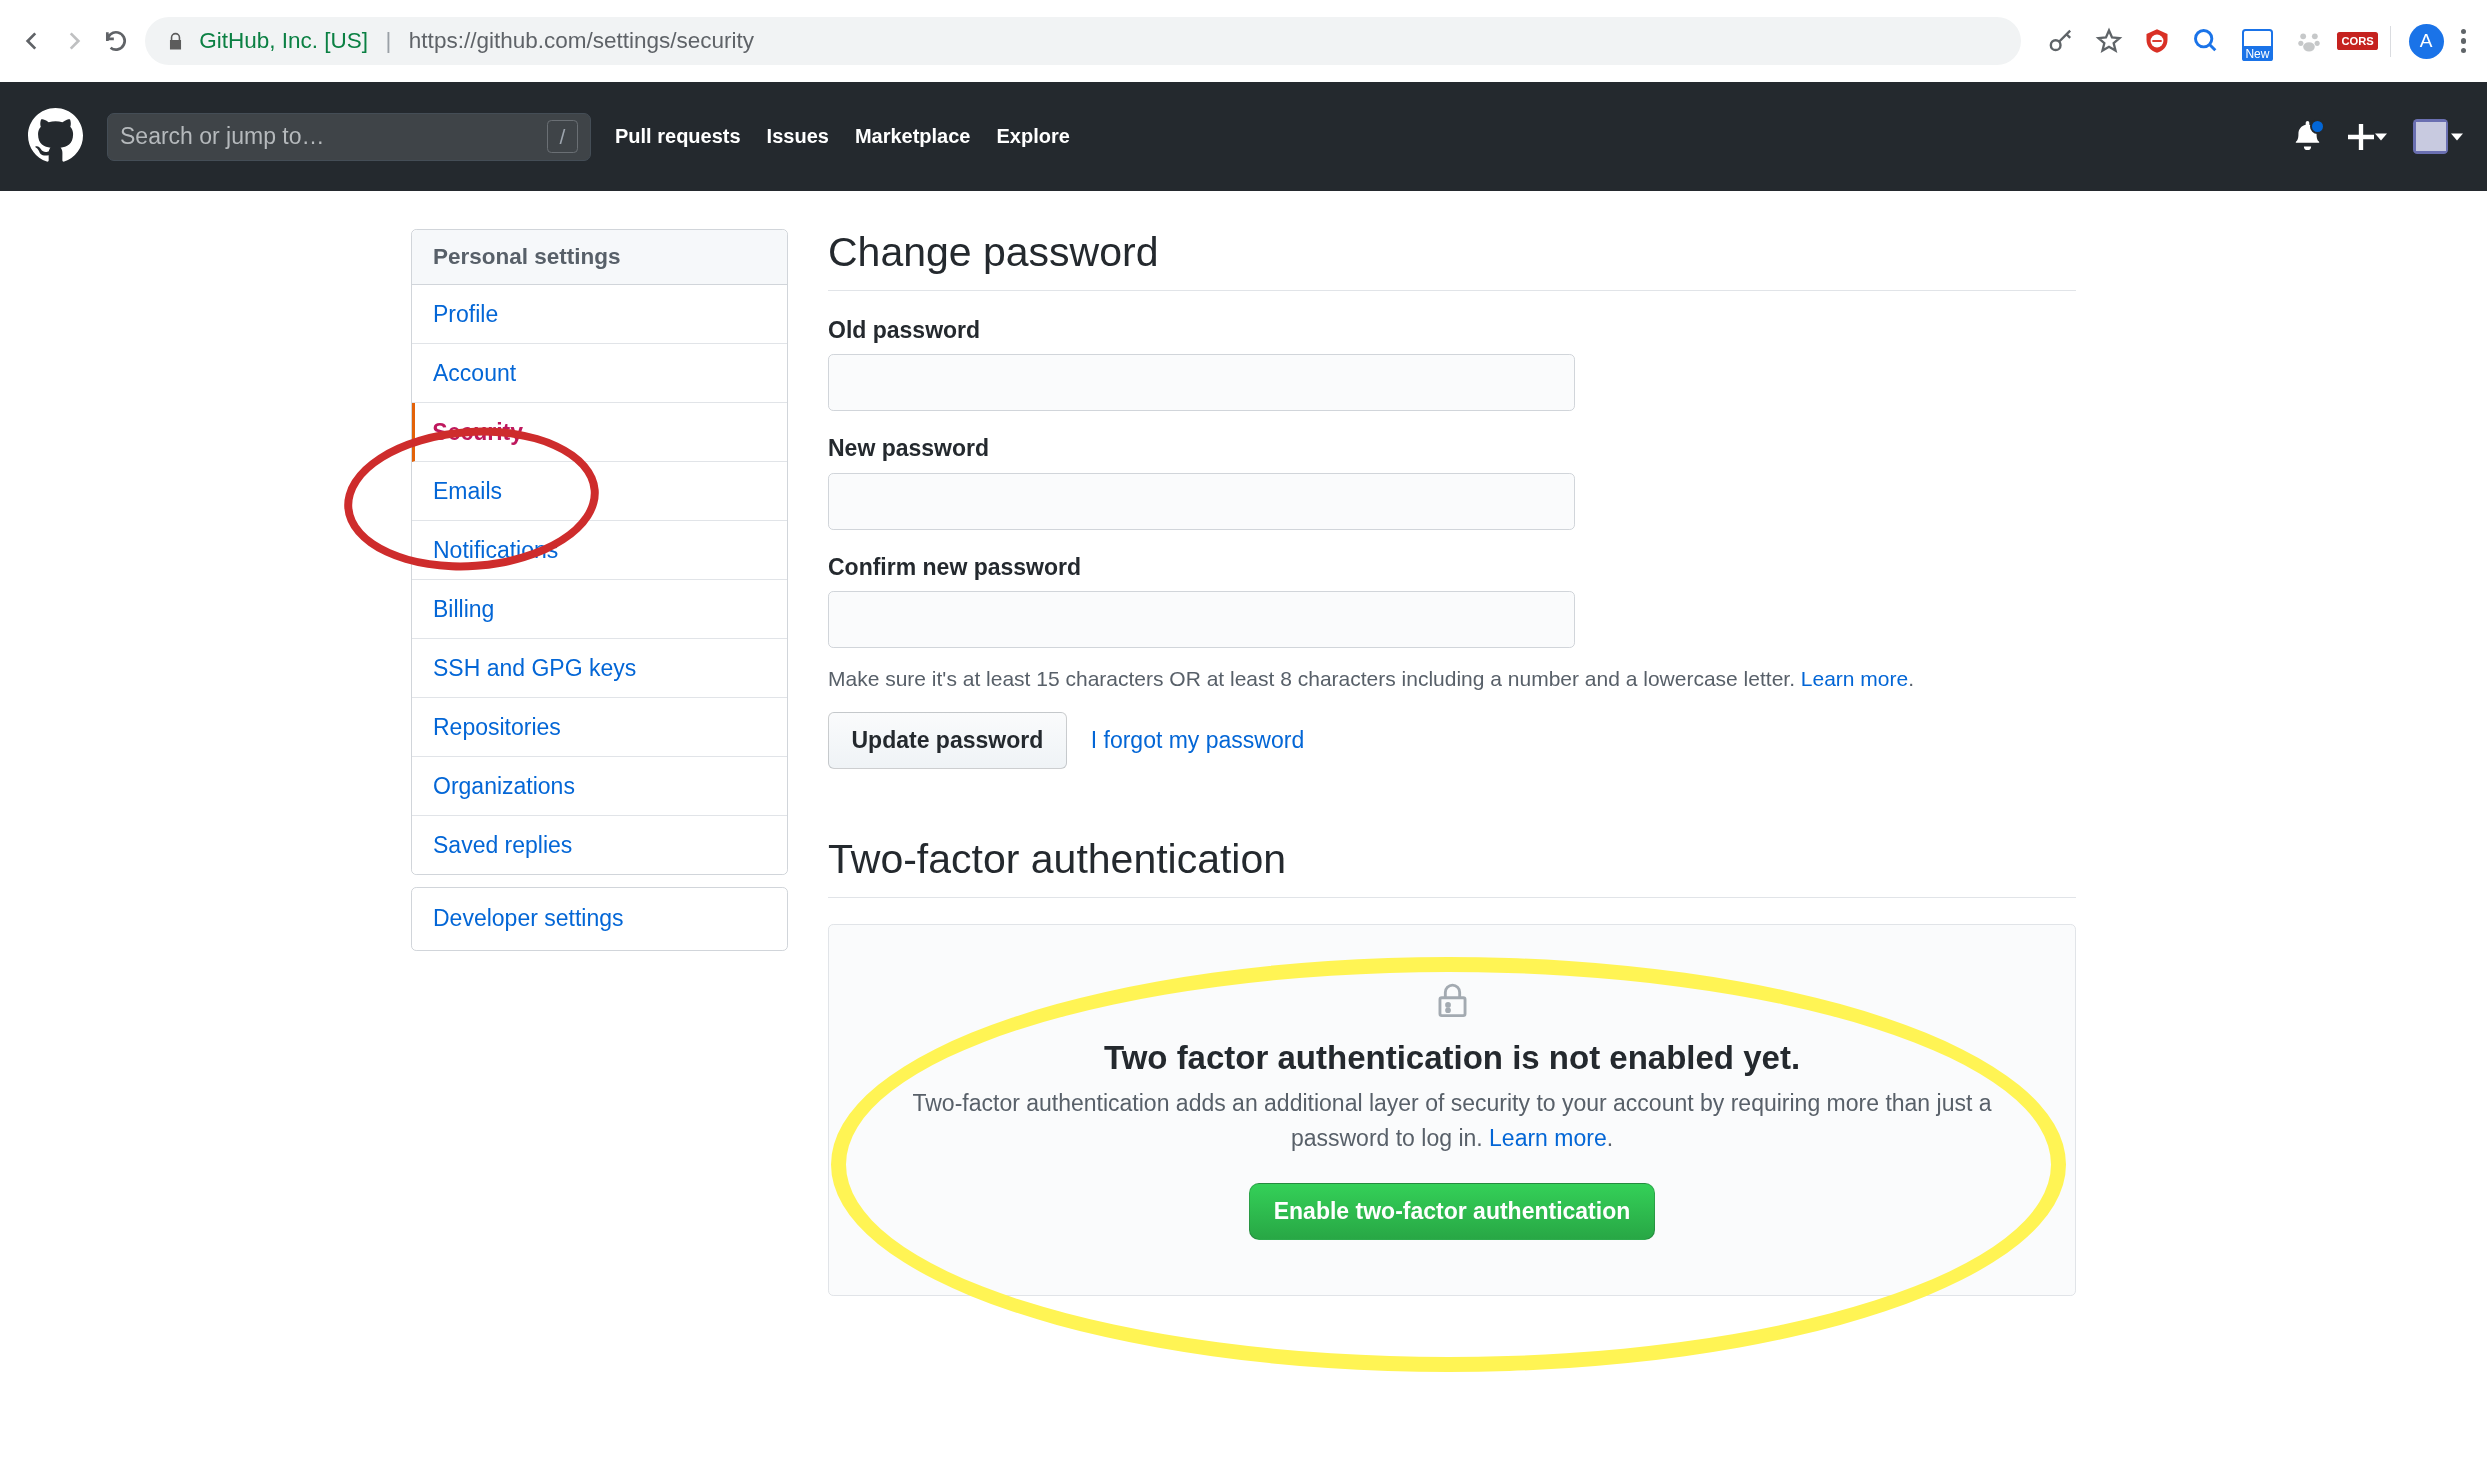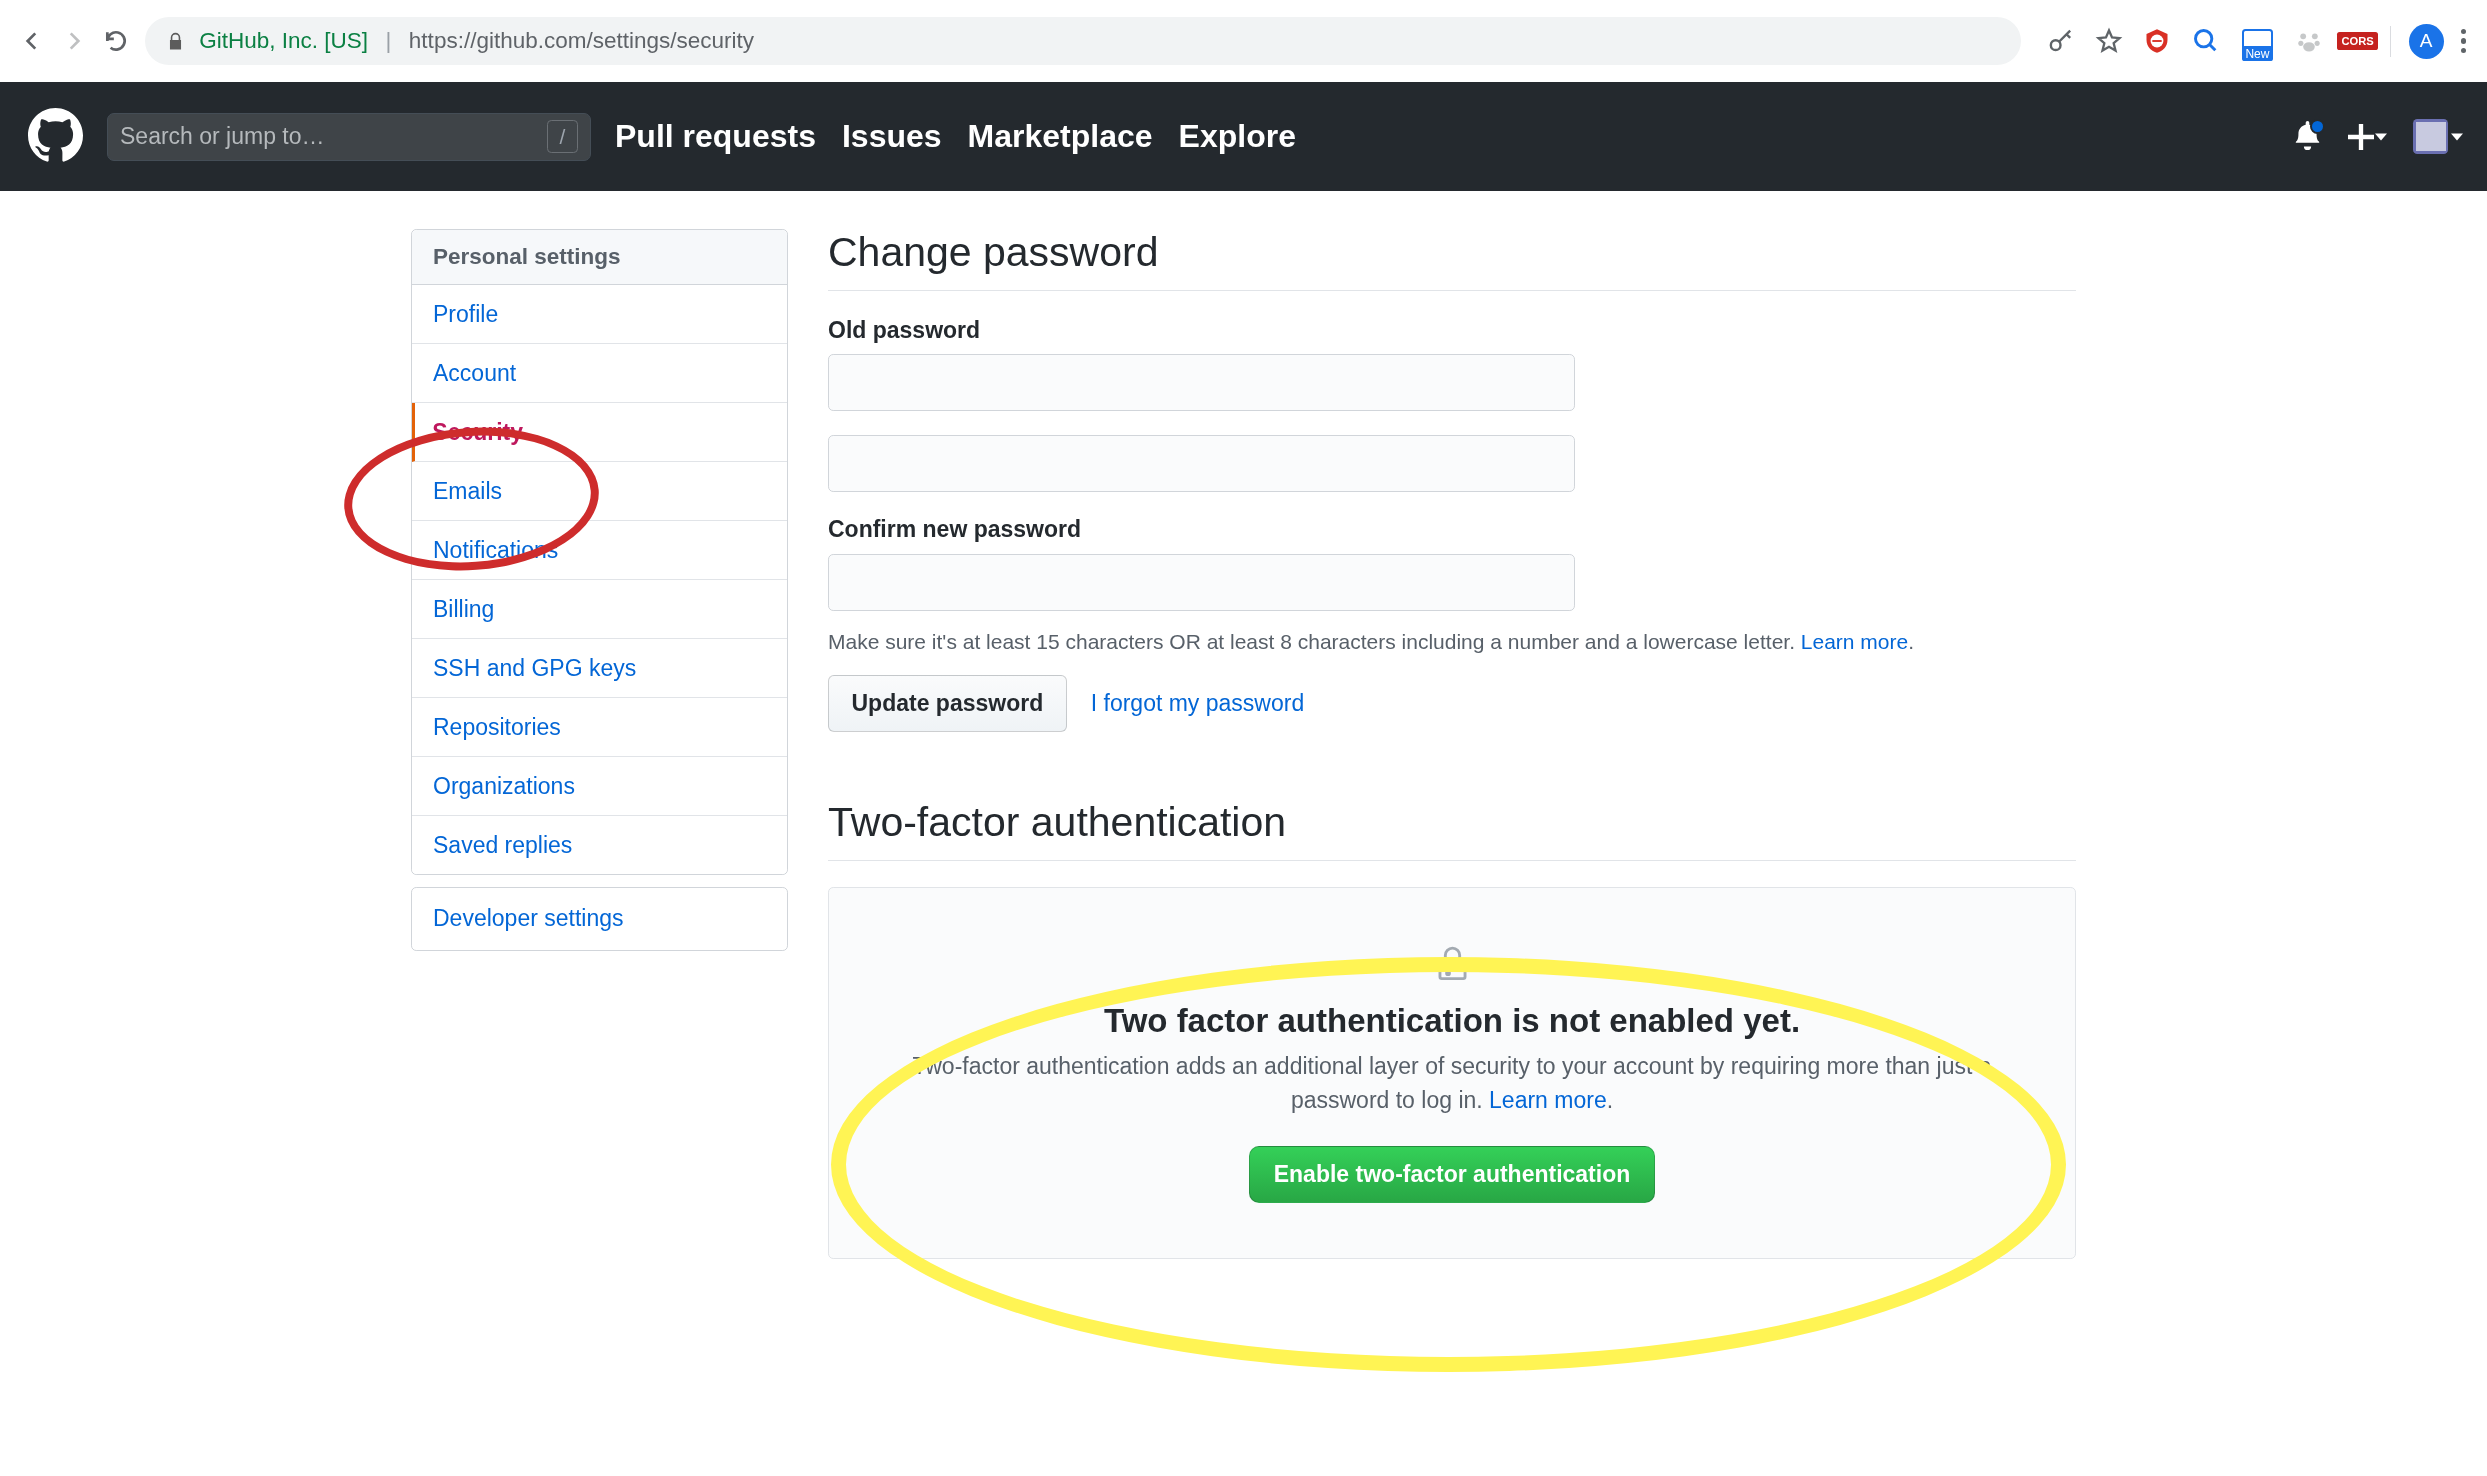--- a/index.html
+++ b/index.html
@@ -25,21 +25,21 @@
   .br-divider { width:0.9px; height:31px; background:#dadce0; }
   .search-glass-blue svg { stroke:#1a73e8; }
 
   
   .gh-header { background: #24292e; height: 109px; display: flex; align-items: center; padding: 0 24px 0 28px; gap: 24px; }
   .gh-logo svg { width: 55px; height: 55px; fill: #fff; }
   .gh-search { width: 484px; height: 48px; background: #3f4448; border: 0.9px solid #444d56; border-radius: 7px; display: flex; align-items: center; padding: 0 12px; justify-content: space-between; }
   .gh-search-text { color: #b5b9bc; font-size: 23px; }
   .gh-slash { border: 0.9px solid #6a6f74; color: #9da5ae; border-radius: 4.3px; width: 31px; height: 33px; display:flex;align-items:center;justify-content:center; font-size:21px; }
   .gh-nav { display: flex; gap: 26px; }
-  .gh-nav-item { color: #fff; font-size: 32px; font-weight: 600; cursor:pointer; }
+  .gh-nav-item { color: #fff; font-size: 20px; font-weight: 600; cursor:pointer; }
   .gh-header-right { margin-left: auto; display: flex; align-items: center; gap: 26px; color:#fff; }
   .bell-wrap { position:relative; }
   .bell-dot { position:absolute; top:-1.7px; right:-3.5px; width:15.5px; height:15.5px; border-radius:50%; background:#0366d6; border:2.6px solid #24292e; }
   .plus-caret { display:flex;align-items:center;gap:1.7px; }
   .pix-avatar { width:35px;height:35px;background:#6a6fb1;border-radius:4.3px;position:relative;display:flex; }
   .pix-avatar::before { content:''; position:absolute; inset:2.6px; background:#c8cae0; }
   .pix-avatar-caret { display:flex;align-items:center;gap:2.6px; }
 
   
   .page { display: flex; padding: 38px 0 0 0; justify-content: center; gap: 40px; }
@@ -215,20 +215,21 @@
     </div>
     <div class="dev-block">Developer settings</div>
   </div>
 
   <div class="main-col">
     <h2 class="section-title">Change password</h2>
 
     <label class="form-label">Old password</label>
     <input type="password" class="text-input" style="">
 
+    <label class="form-label">New password</label>
     <input type="password" class="text-input" style="">
 
     <label class="form-label">Confirm new password</label>
     <input type="password" class="text-input" style="">
 
     <div class="hint-row">
       <span>Make sure it's at least 15 characters OR at least 8 characters including a number and a lowercase letter. </span><a href="#">Learn more</a><span>.</span>
     </div>
 
     <div class="btn-row">

